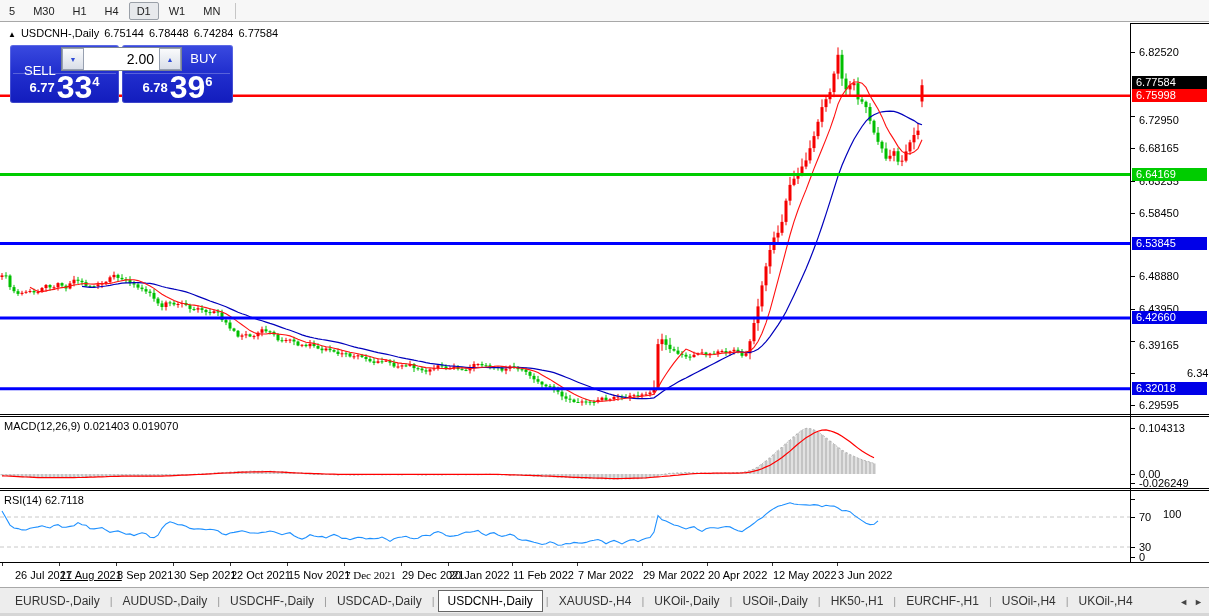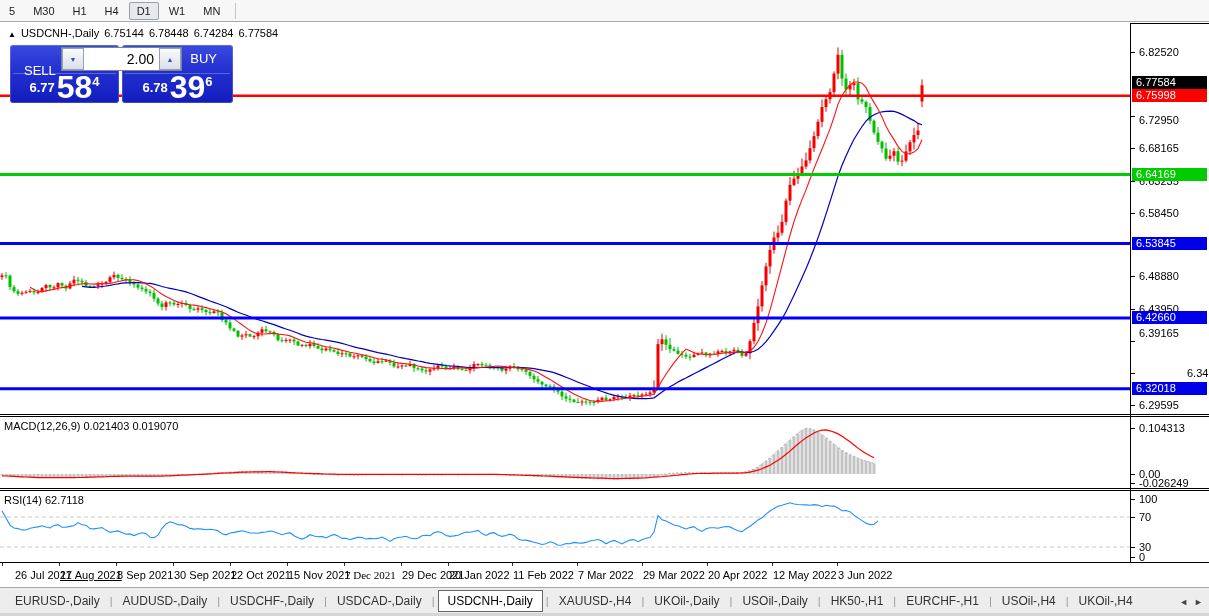--- a/index.html
+++ b/index.html
@@ -562,21 +562,21 @@
 
   <div class="chart-header">
     <span class="collapse-icon">▲</span><span>USDCNH-,Daily</span><span>6.75144</span><span>6.78448</span><span>6.74284</span><span>6.77584</span>
   </div>
 
   <div class="trade-widget">
     <div class="tw-block tw-left">
       <div class="tw-btn-label">SELL</div>
       <div class="tw-price">
         <span class="tw-small">6.77</span>
-        <span class="tw-big">58</span>
+        <span class="tw-big">33</span>
         <span class="tw-sup">4</span>
       </div>
     </div>
     <div class="tw-block tw-right">
       <div class="tw-btn-label">BUY</div>
       <div class="tw-price">
         <span class="tw-small">6.78</span>
         <span class="tw-big">39</span>
         <span class="tw-sup">6</span>
       </div>
@@ -840,39 +840,39 @@
       <div class="axis-tick" style="top: 119px;">6.68165</div>
       <div class="axis-dash" style="top: 158px;"></div>
       <div class="axis-tick" style="top: 152px;">6.63235</div>
       <div class="axis-dash" style="top: 190px;"></div>
       <div class="axis-tick" style="top: 184px;">6.58450</div>
       <div class="axis-dash" style="top: 253px;"></div>
       <div class="axis-tick" style="top: 247px;">6.48880</div>
       <div class="axis-dash" style="top: 286px;"></div>
       <div class="axis-tick" style="top: 280px;">6.43950</div>
       <div class="axis-dash" style="top: 318px;"></div>
-      <div class="axis-tick" style="top: 304px;">6.39165</div>
+      <div class="axis-tick" style="top: 316px;">6.39165</div>
       <div class="axis-dash" style="top: 350px;"></div>
       <div class="axis-tick" style="top: 344px; padding-left: 48px;">6.34380</div>
       <div class="axis-dash" style="top: 382px;"></div>
       <div class="axis-tick" style="top: 376px;">6.29595</div>
       <div class="axis-badge" style="top: 53px; background: rgb(0, 0, 0);">6.77584</div>
       <div class="axis-badge" style="top: 66px; background: rgb(255, 0, 0);">6.75998</div>
       <div class="axis-badge" style="top: 145px; background: rgb(0, 204, 0);">6.64169</div>
       <div class="axis-badge" style="top: 214px; background: rgb(0, 0, 232);">6.53845</div>
       <div class="axis-badge" style="top: 288px; background: rgb(0, 0, 232);">6.42660</div>
       <div class="axis-badge" style="top: 359px; background: rgb(0, 0, 232);">6.32018</div>
       <div class="axis-dash" style="top: 405px;"></div>
       <div class="axis-tick" style="top: 399px;">0.104313</div>
       <div class="axis-dash" style="top: 451px;"></div>
       <div class="axis-tick" style="top: 445px;">0.00</div>
       <div class="axis-dash" style="top: 460px;"></div>
       <div class="axis-tick" style="top: 454px;">-0.026249</div>
       <div class="axis-dash" style="top: 476px;"></div>
-      <div class="axis-tick" style="top: 470px;">100</div>
+      <div class="axis-tick" style="top: 485px; margin-left: 24px;">100</div>
       <div class="axis-dash" style="top: 494px;"></div>
       <div class="axis-tick" style="top: 488px;">70</div>
       <div class="axis-dash" style="top: 524px;"></div>
       <div class="axis-tick" style="top: 518px;">30</div>
       <div class="axis-dash" style="top: 534px;"></div>
       <div class="axis-tick" style="top: 528px;">0</div>
     </div>
 
   <div class="date-axis" id="dateAxis">
       <div class="date-tick" style="left: 2px;"></div>

